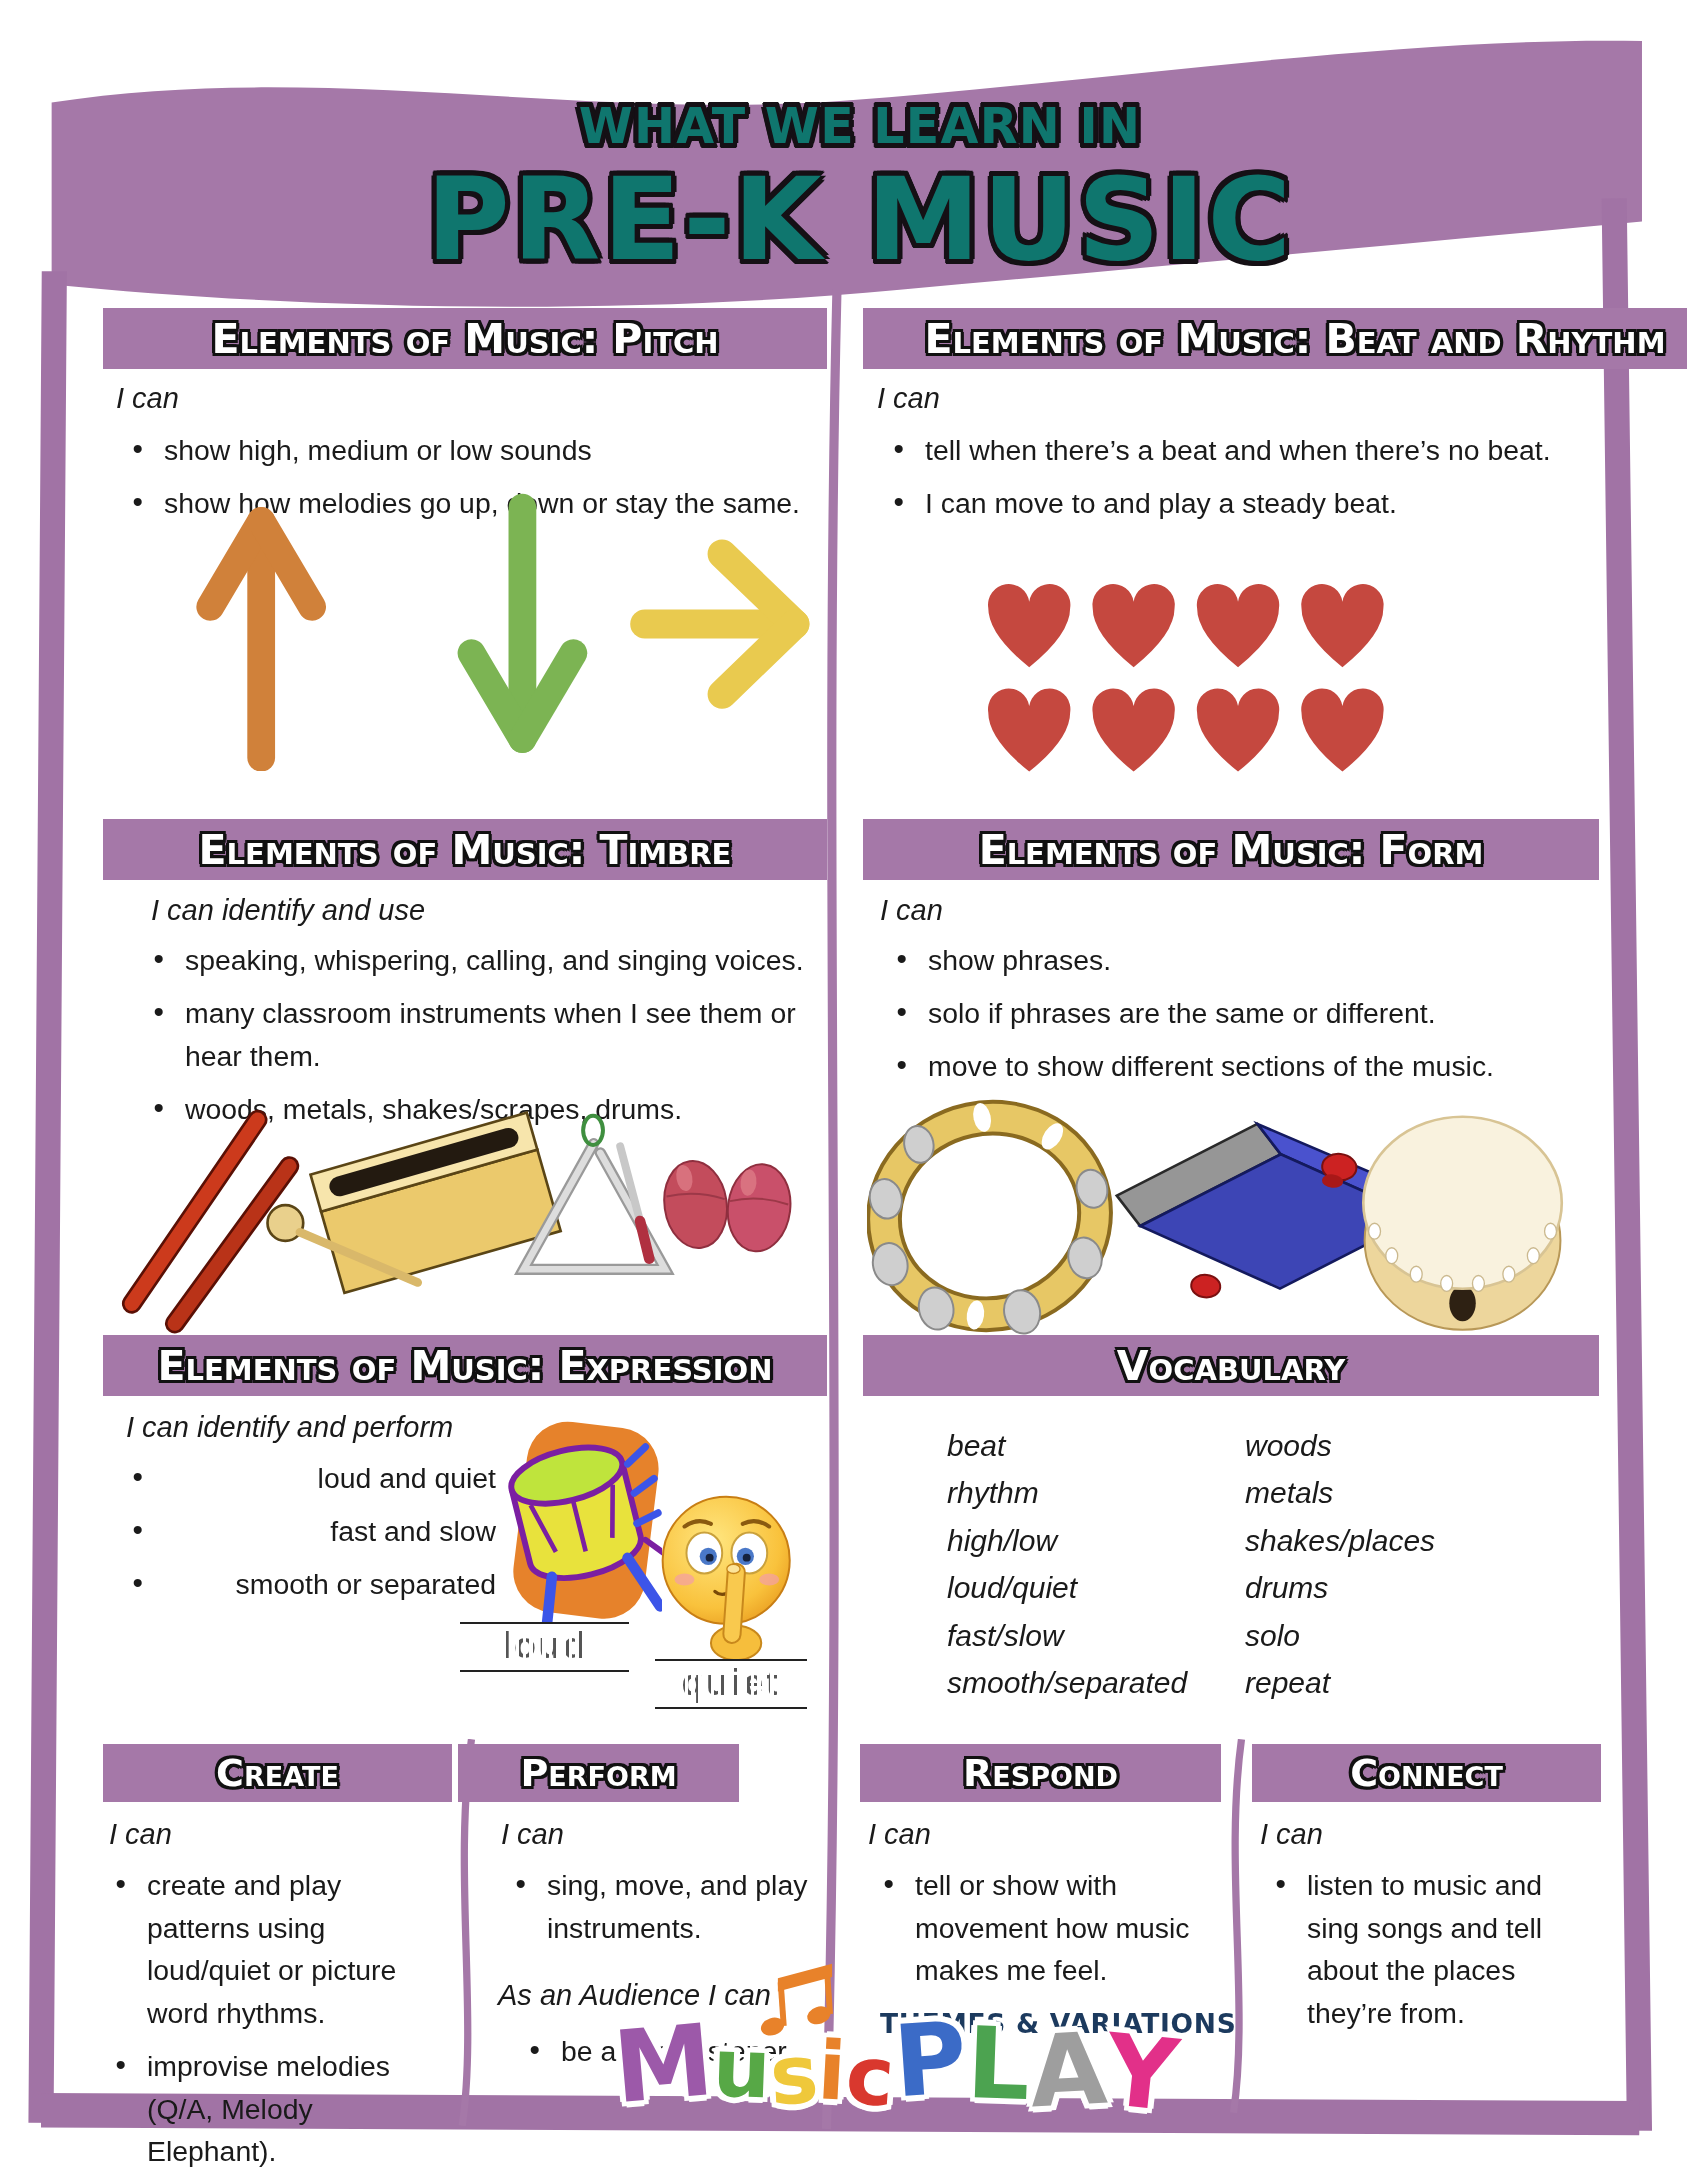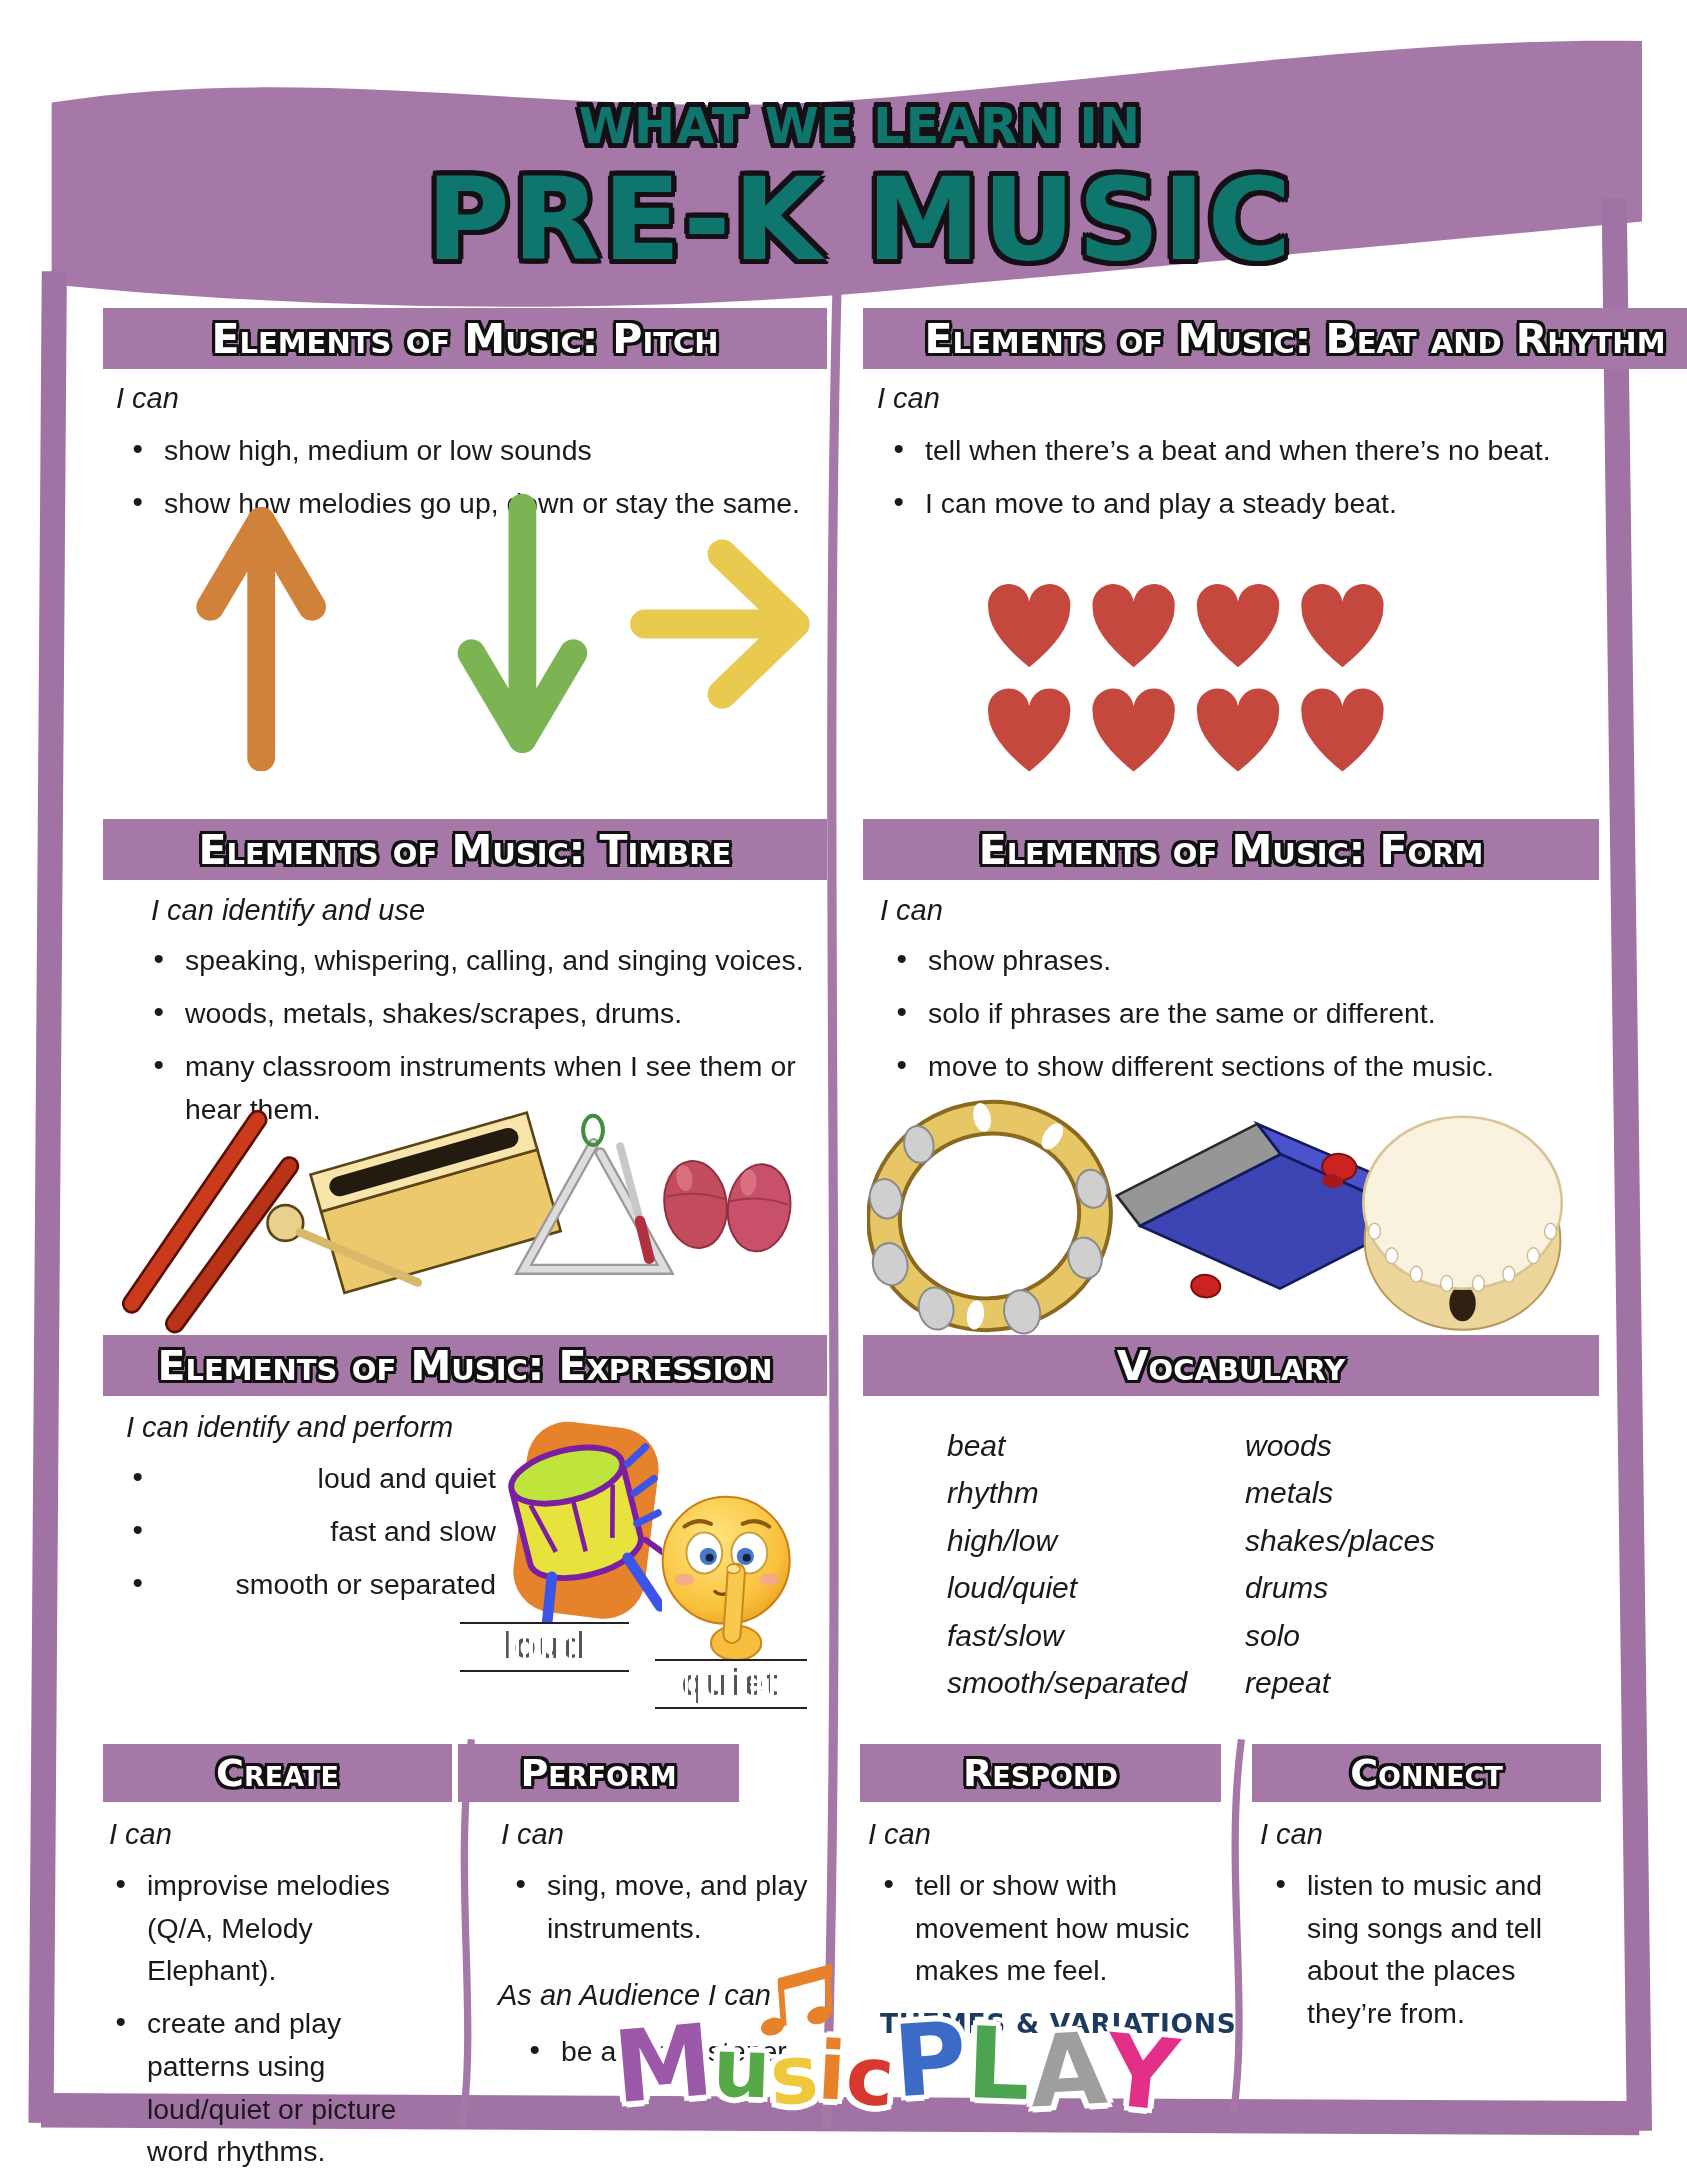--- a/index.html
+++ b/index.html
@@ -105,22 +105,22 @@
       <path d="M1022,198 L912,304"></path>
   </g>
 </svg>
 
 <div class="abs bar bar-lg" style="left:103px;top:819px;width:724px;height:61px;">
   <span class="bar-text">Elements of Music: Timbre</span>
 </div>
 <div class="abs intro" style="left:151px;top:894px;">I can identify and use</div>
 <ul class="abs blist" style="left:147px;top:939px;width:668px;">
   <li>speaking, whispering, calling, and singing voices.</li>
+  <li>many classroom instruments  when I see them or hear them.</li>
   <li>woods, metals, shakes/scrapes, drums.</li>
-  <li>many classroom instruments  when I see them or hear them.</li>
 </ul>
 
 <svg class="abs" style="left:112px;top:1105px;z-index:2;" width="708" height="232" viewBox="0 0 1070 350">
   <g>
     <path d="M30,300 L220,22" stroke="#5a1005" stroke-width="30" stroke-linecap="round"></path>
     <path d="M30,300 L220,22" stroke="#CC3A1C" stroke-width="22" stroke-linecap="round"></path>
     <path d="M95,330 L268,92" stroke="#5a1005" stroke-width="30" stroke-linecap="round"></path>
     <path d="M95,330 L268,92" stroke="#B93318" stroke-width="22" stroke-linecap="round"></path>
   </g>
   <g>
@@ -307,22 +307,22 @@
   <div>drums</div>
   <div>solo</div>
   <div>repeat</div>
 </div>
 
 <div class="abs bar bar-sm" style="left:103px;top:1744px;width:349px;height:58px;">
   <span class="bar-text">Create</span>
 </div>
 <div class="abs intro" style="left:109px;top:1818px;">I can</div>
 <ul class="abs blist" style="left:109px;top:1864px;width:337px;">
+  <li>create and play patterns using loud/quiet or picture word rhythms.</li>
   <li>improvise melodies (Q/A, Melody Elephant).</li>
-  <li>create and play patterns using loud/quiet or picture word rhythms.</li>
 </ul>
 
 <div class="abs bar bar-sm" style="left:458px;top:1744px;width:281px;height:58px;">
   <span class="bar-text">Perform</span>
 </div>
 <div class="abs intro" style="left:501px;top:1818px;">I can</div>
 <ul class="abs blist" style="left:509px;top:1864px;width:308px;">
   <li>sing, move, and play instruments.</li>
 </ul>
 <div class="abs intro" style="left:498px;top:1979px;">As an Audience I can</div>

